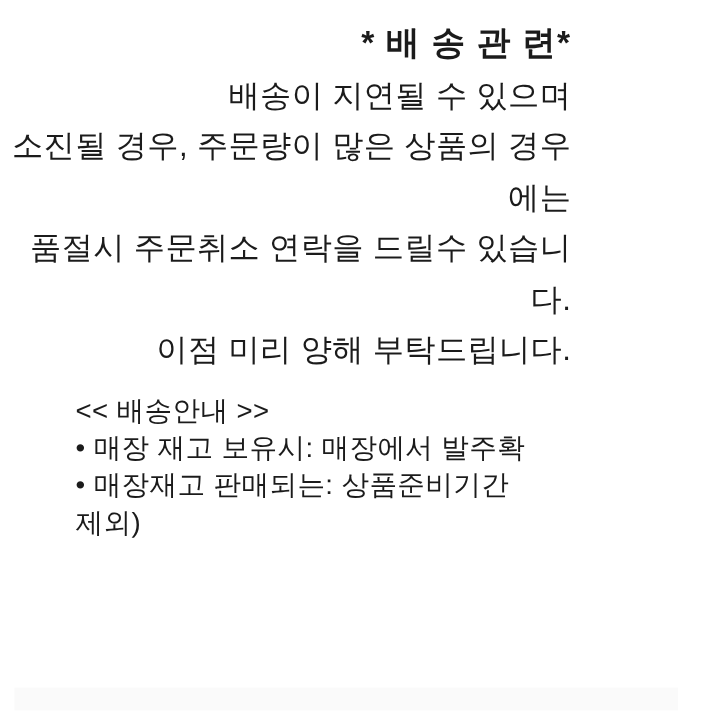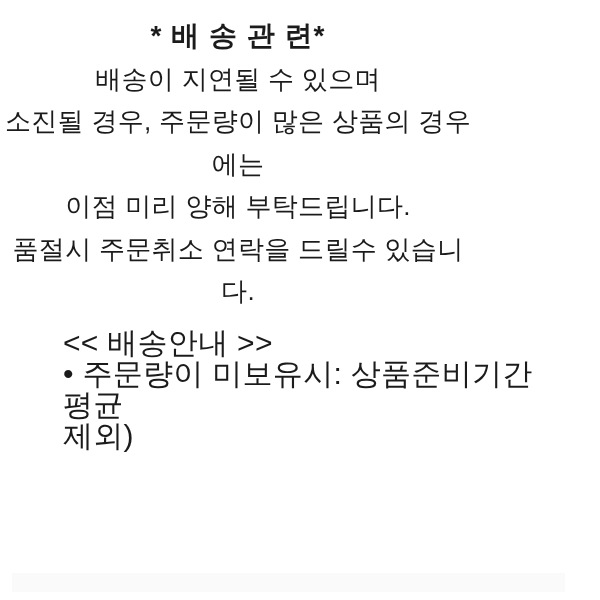--- a/index.html
+++ b/index.html
@@ -12,37 +12,37 @@
   }
   .canvas {
     position: relative;
     width: 600px; height: 600px;
     background: #ffffff;
   }
   .notice-block {
     position: absolute;
     left: 0; top: 15px;
     width: 476px;
-    text-align: center;
+    text-align: right;
     font-size: 26px;
     line-height: 42.5px;
     font-weight: 500;
     letter-spacing: 0.3px;
   }
   .notice-title {
     font-size: 28px;
     font-weight: 600;
     letter-spacing: 1px;
   }
   .guide-block {
     position: absolute;
     left: 63px; top: 327px;
     width: 510px;
     text-align: left;
-    font-size: 30px;
+    font-size: 23px;
     line-height: 31px;
     font-weight: 500;
     letter-spacing: 0.3px;
   }
   .guide-heading {
     font-weight: 500;
   }
   .bottom-band {
     position: absolute;
     left: 12px; top: 573px;
@@ -52,26 +52,26 @@
 </style>
 </head>
 <body>
 
 <div class="canvas">
 
   <div class="notice-block">
     <div class="notice-title">* 배 송 관 련*</div>
     <div class="notice-line">배송이 지연될 수 있으며</div>
     <div class="notice-line">소진될 경우, 주문량이 많은 상품의 경우에는</div>
+    <div class="notice-line">품절시 주문취소 연락을 드릴수 있습니다.</div>
     <div class="notice-line">이점 미리 양해 부탁드립니다.</div>
-    <div class="notice-line">품절시 주문취소 연락을 드릴수 있습니다.</div>
   </div>
 
   <div class="guide-block">
     <div class="guide-heading">&lt;&lt; 배송안내 &gt;&gt;</div>
-    <div class="guide-line">• 주문량이 미보유시: 상품준비기간</div>
-    <div class="guide-line">평균</div>
+    <div class="guide-line">• 매장 재고 보유시: 매장에서 발주확</div>
+    <div class="guide-line">• 매장재고 판매되는: 상품준비기간</div>
     <div class="guide-line">제외)</div>
   </div>
 
   <div class="bottom-band"></div>
 
 </div>
 
 </body></html>

